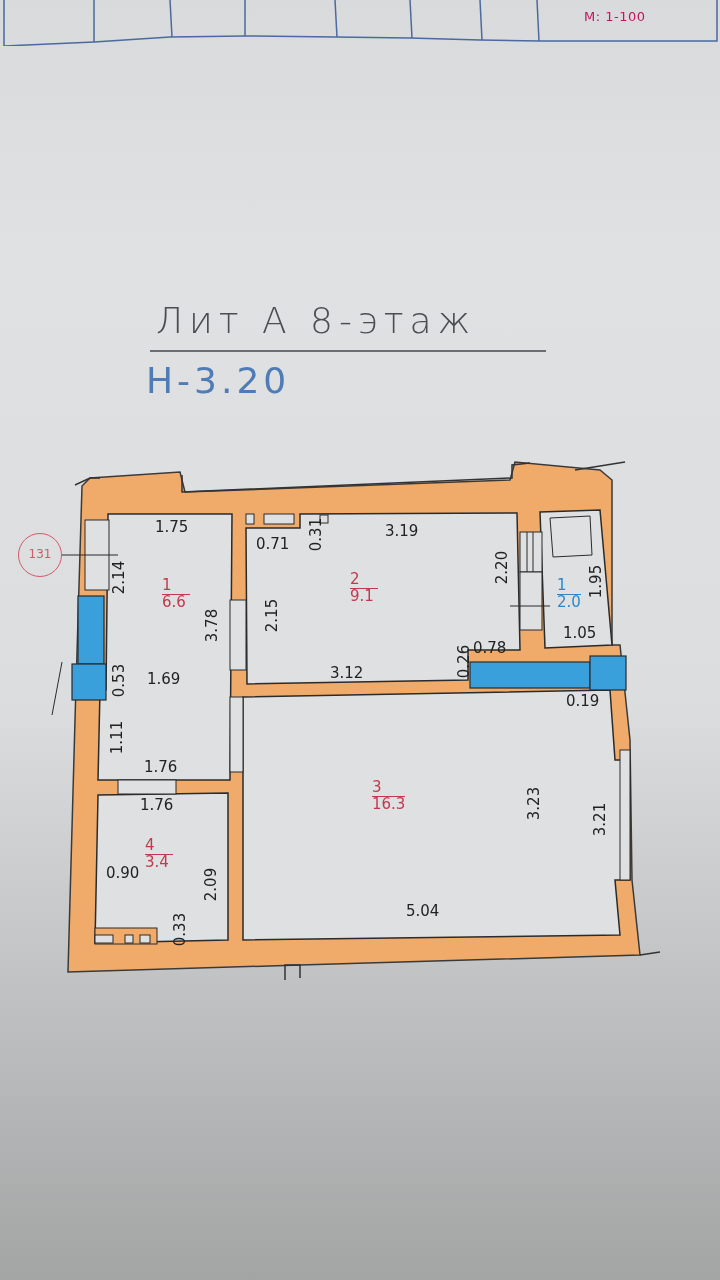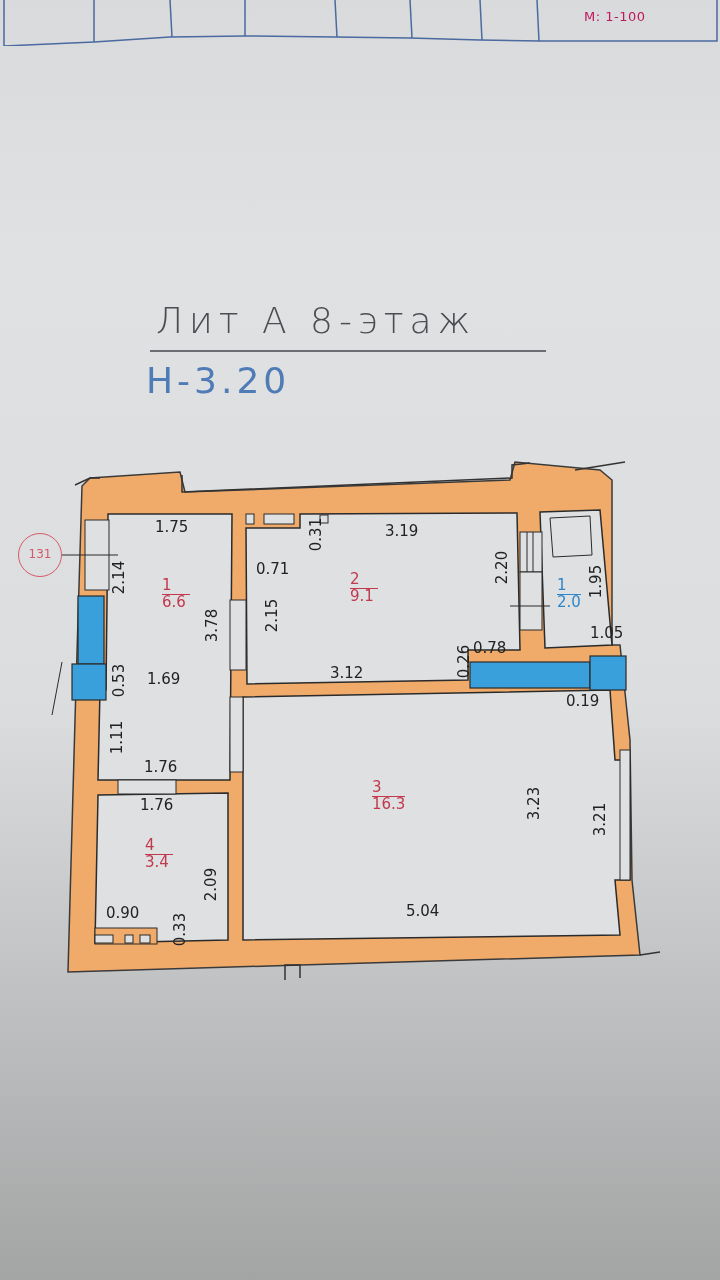--- a/index.html
+++ b/index.html
@@ -131,49 +131,49 @@
   <span class="dim vert" style="left:103px;top:673px">0.53</span>
   <span class="dim" style="left:147px;top:672px">1.69</span>
   <span class="dim vert" style="left:101px;top:730px">1.11</span>
   <span class="dim" style="left:144px;top:760px">1.76</span>
   <div class="room-label" style="left:162px;top:578px">
     <span class="num">1</span>
     <span>6.6</span>
   </div>
 
   <span class="dim" style="left:385px;top:524px">3.19</span>
-  <span class="dim" style="left:256px;top:562px">0.71</span>
+  <span class="dim" style="left:256px;top:537px">0.71</span>
   <span class="dim vert" style="left:300px;top:527px">0.31</span>
   <span class="dim vert" style="left:256px;top:608px">2.15</span>
   <span class="dim vert" style="left:486px;top:560px">2.20</span>
   <span class="dim" style="left:330px;top:666px">3.12</span>
   <span class="dim vert" style="left:448px;top:654px">0.26</span>
   <span class="dim" style="left:473px;top:641px">0.78</span>
   <div class="room-label" style="left:350px;top:572px">
     <span class="num">2</span>
     <span>9.1</span>
   </div>
 
   <div class="room-label blue" style="left:557px;top:578px">
     <span class="num">1</span>
     <span>2.0</span>
   </div>
   <span class="dim vert" style="left:580px;top:574px">1.95</span>
-  <span class="dim" style="left:590px;top:626px">1.05</span>
+  <span class="dim" style="left:563px;top:626px">1.05</span>
 
   <span class="dim" style="left:566px;top:694px">0.19</span>
   <span class="dim vert" style="left:518px;top:796px">3.23</span>
   <span class="dim vert" style="left:584px;top:812px">3.21</span>
   <span class="dim" style="left:406px;top:904px">5.04</span>
   <div class="room-label" style="left:372px;top:780px">
     <span class="num">3</span>
     <span>16.3</span>
   </div>
 
   <span class="dim" style="left:140px;top:798px">1.76</span>
   <span class="dim vert" style="left:195px;top:877px">2.09</span>
-  <span class="dim" style="left:106px;top:906px">0.90</span>
+  <span class="dim" style="left:106px;top:866px">0.90</span>
   <span class="dim vert" style="left:164px;top:922px">0.33</span>
   <div class="room-label" style="left:145px;top:838px">
     <span class="num">4</span>
     <span>3.4</span>
   </div>
 </div>
 
 </body></html>

